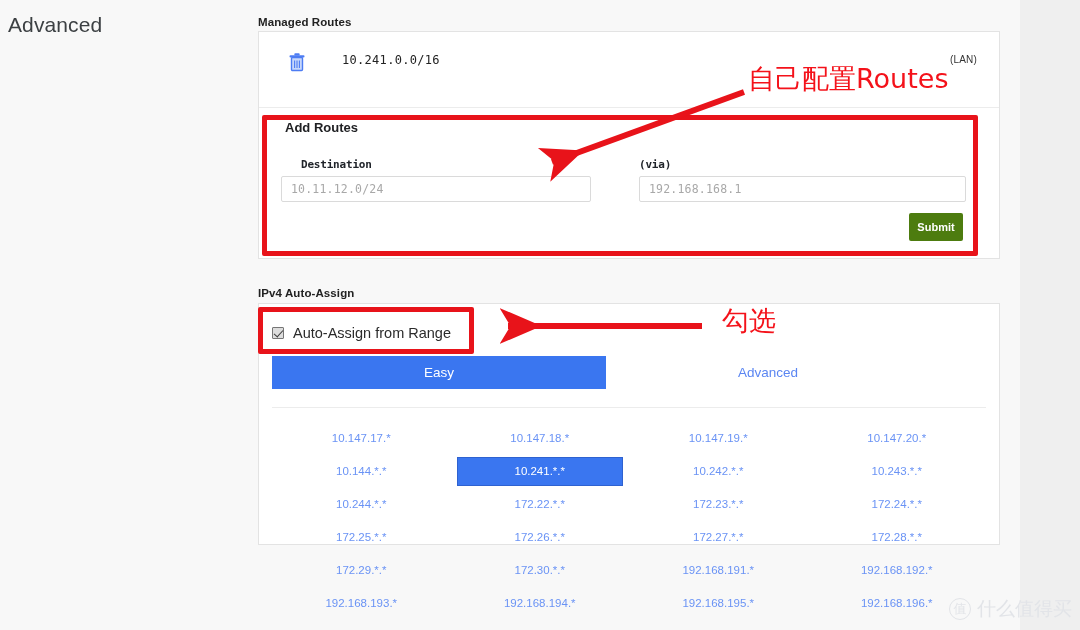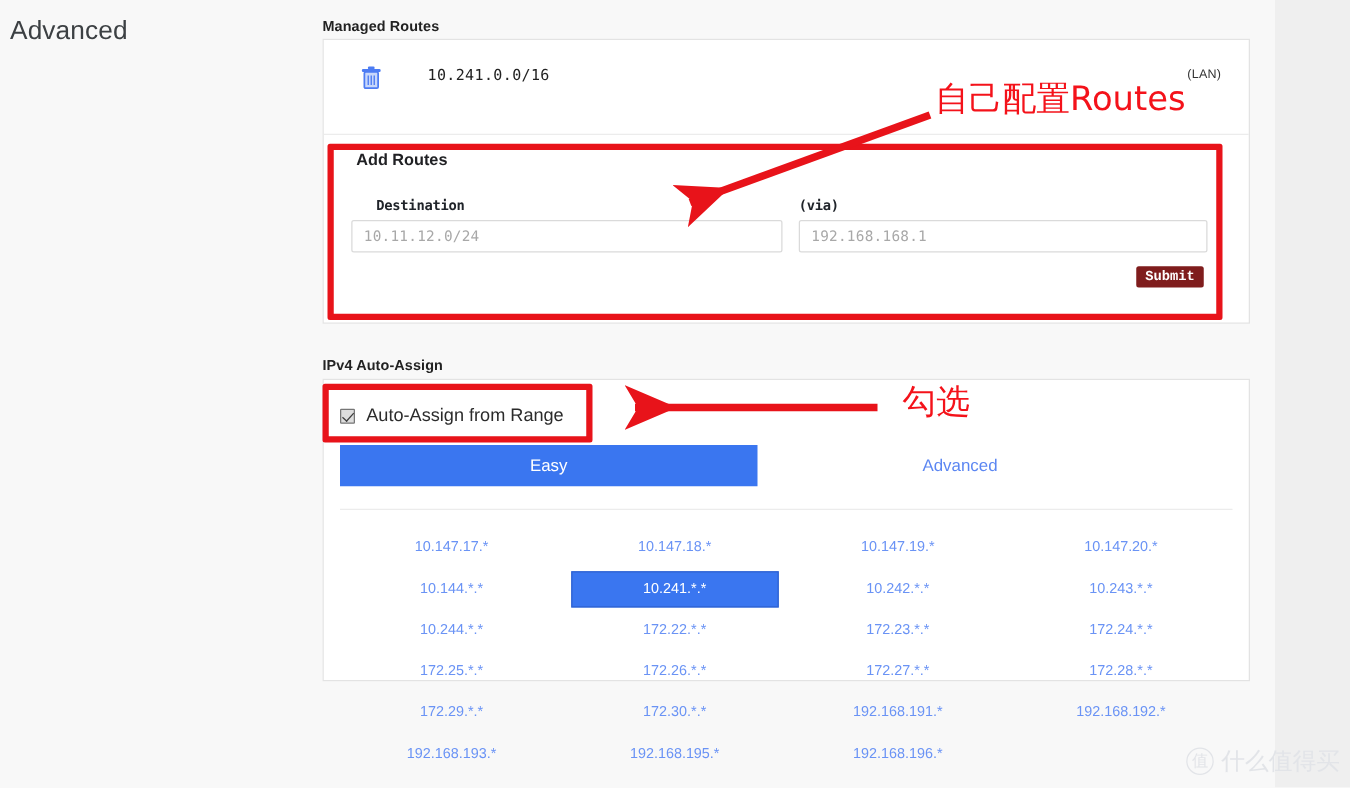--- a/index.html
+++ b/index.html
@@ -87,29 +87,29 @@
     border-radius: 2px;
     font-family: "DejaVu Sans Mono", monospace;
     font-size: 11.5px;
     color: #9b9b9b;
     padding: 0 9px;
     outline: none;
     letter-spacing: .2px;
   }
   .txtinput::placeholder { color: #a8a8a8; }
   #dest-label { left: 22px; top: 50px; padding-left: 20px; }
-  #dest-input { left: 22px; top: 68px; width: 345px; }
+  #dest-input { left: 22px; top: 68px; width: 310px; }
   #via-label  { left: 380px; top: 50px; }
   #via-input  { left: 380px; top: 68px; width: 327px; }
   .submit-btn {
     position: absolute; right: 36px; top: 105px;
-    width: 54px; height: 17px;
-    background: #7f1d1d; color: #fff;
+    width: 54px; height: 28px;
+    background: #4d7c0f; color: #fff;
     border: none; border-radius: 2px;
-    font-family: Liberation Mono, monospace;
+    font-family: Liberation Sans, sans-serif;
     font-size: 11px; font-weight: bold;
     cursor: pointer;
     padding: 0;
   }
 
   
   #ipv4-label { position: absolute; left: 8px; top: 287px; }
   #ipv4-card {
     position: absolute; left: 8px; top: 303px; width: 742px; height: 242px;
   }
@@ -278,20 +278,21 @@
           <div class="range-cell">172.24.*.*</div>
           <div class="range-cell">172.25.*.*</div>
           <div class="range-cell">172.26.*.*</div>
           <div class="range-cell">172.27.*.*</div>
           <div class="range-cell">172.28.*.*</div>
           <div class="range-cell">172.29.*.*</div>
           <div class="range-cell">172.30.*.*</div>
           <div class="range-cell">192.168.191.*</div>
           <div class="range-cell">192.168.192.*</div>
           <div class="range-cell">192.168.193.*</div>
+          <div class="range-cell">192.168.194.*</div>
           <div class="range-cell">192.168.195.*</div>
           <div class="range-cell">192.168.196.*</div>
         </div>
     </div>
   </div>
 
   <div class="right-gutter"></div>
 
   <div class="anno-layer">
     <div class="anno-box" id="anno-box-routes"></div>

